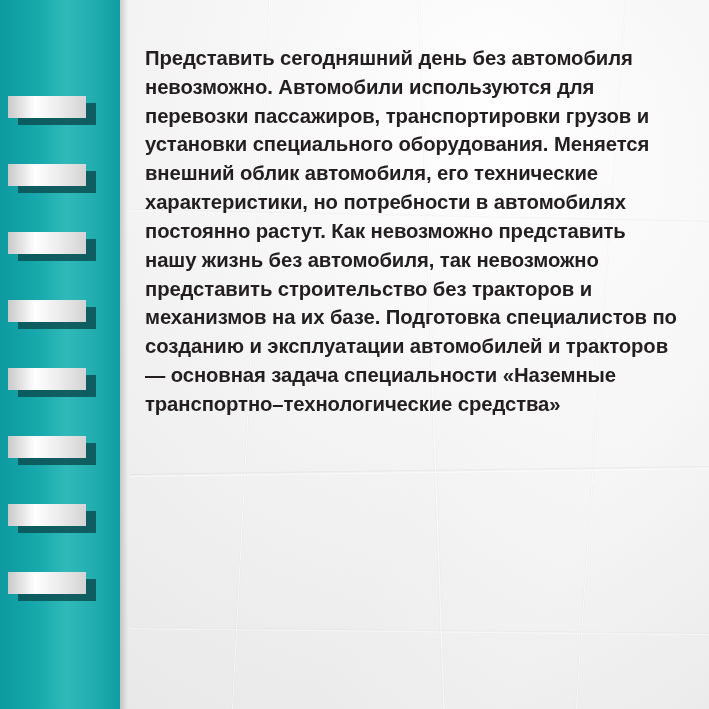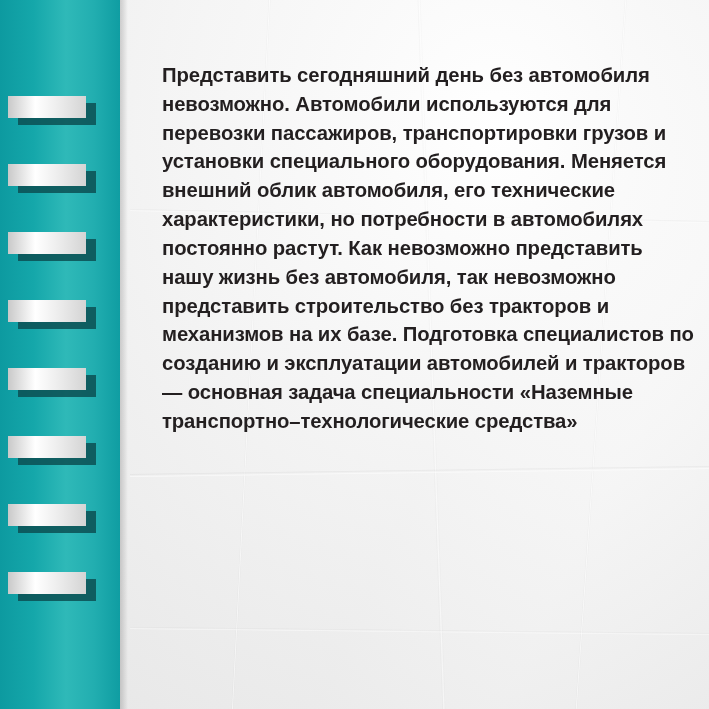--- a/index.html
+++ b/index.html
@@ -109,21 +109,21 @@
     font-weight: bold;
     letter-spacing: .2px;
     margin: 0 0 22px 0;
     line-height: 1.1;
   }
   .body-text {
     color: #231f20;
     font-size: 20.3px;
     font-weight: bold;
     line-height: 1.42;
-    margin: 17px;
+    margin: 0;
     width: 535px;
     letter-spacing: -0.1px;
   }
 </style>
 </head>
 <body>
 
 <div class="slide">
 
   <div class="paper">

